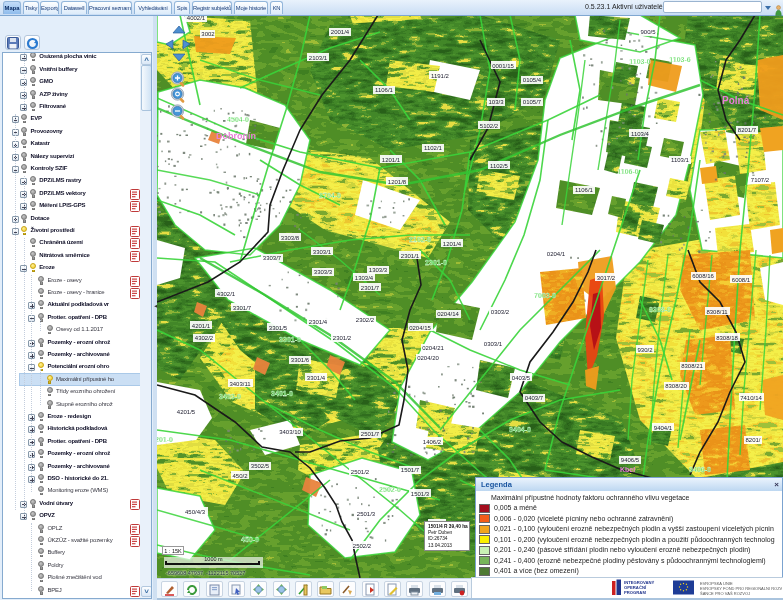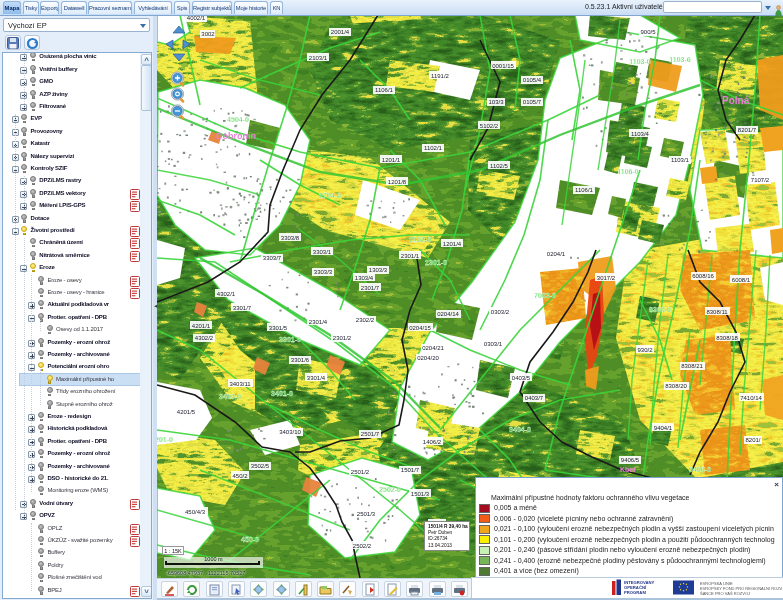--- a/index.html
+++ b/index.html
@@ -100,21 +100,20 @@
   <div id="vertxt">0.5.23.1</div>
   <div id="aktlbl">Aktivní uživatelé:</div>
   <div id="usercombo"></div>
   <div id="combochev"></div>
     <div id="usericon"><svg width="7" height="11" viewBox="0 0 7 11">
         <circle cx="3.5" cy="2.6" r="2" fill="#e8b470" stroke="#b07830" stroke-width="0.5"></circle>
         <path d="M0.7 10.5 C0.7 6.8 2 5.2 3.5 5.2 C5 5.2 6.3 6.8 6.3 10.5 Z" fill="#3f9c3f" stroke="#2a7a2a" stroke-width="0.5"></path>
       </svg></div>
 
   <div id="sidebar">
-    <div id="combo1">Výchozí EP<span class="chev"></span></div>
     <div class="sbtn" style="left:5px"></div>
     <div class="sbtn" style="left:24px"></div>
 
 <svg style="position:absolute;left:7px;top:21px" width="12" height="12" viewBox="0 0 12 12">
         <rect x="0.5" y="0.5" width="11" height="11" rx="1" fill="#5a7ab8" stroke="#3a5a98"></rect>
         <rect x="3" y="1" width="6" height="4" fill="#dce4f0"></rect>
         <rect x="2.5" y="7" width="7" height="4.5" fill="#eef2f8"></rect>
       </svg>
 <svg style="position:absolute;left:26px;top:21px" width="13" height="13" viewBox="0 0 13 13">
         <circle cx="6.5" cy="6.5" r="4.5" fill="none" stroke="#2a7ad0" stroke-width="2.2"></circle>
@@ -1697,20 +1696,21 @@
           <circle cx="10" cy="11" r="2.4" fill="#cc2222"></circle>
         </svg></div>
 <div class="bbtn" style="left:316.2px"><svg width="15" height="15" viewBox="0 0 15 15">
           <ellipse cx="7.5" cy="7.5" rx="5.5" ry="3.4" fill="#fff" stroke="#445"></ellipse>
           <circle cx="7.5" cy="7.5" r="2" fill="#334"></circle>
         </svg></div>
 <div class="blue-bottom"></div>
     </div>
 
   <div id="legend">
+    <div id="leghdr">Legenda</div>
     <div id="legx">×</div>
     <div id="legbody">
       <div id="legtitle">Maximální přípustné hodnoty faktoru ochranného vlivu vegetace</div>
 <div class="lrow" style="top:12.5px">
           <div class="sw" style="background:#a40d1d"></div>
           <div class="lt">0,005 a méně</div>
         </div>
 <div class="lrow" style="top:23.0px">
           <div class="sw" style="background:#f25c19"></div>
           <div class="lt">0,006 - 0,020 (víceleté pícniny nebo ochranné zatravnění)</div>

